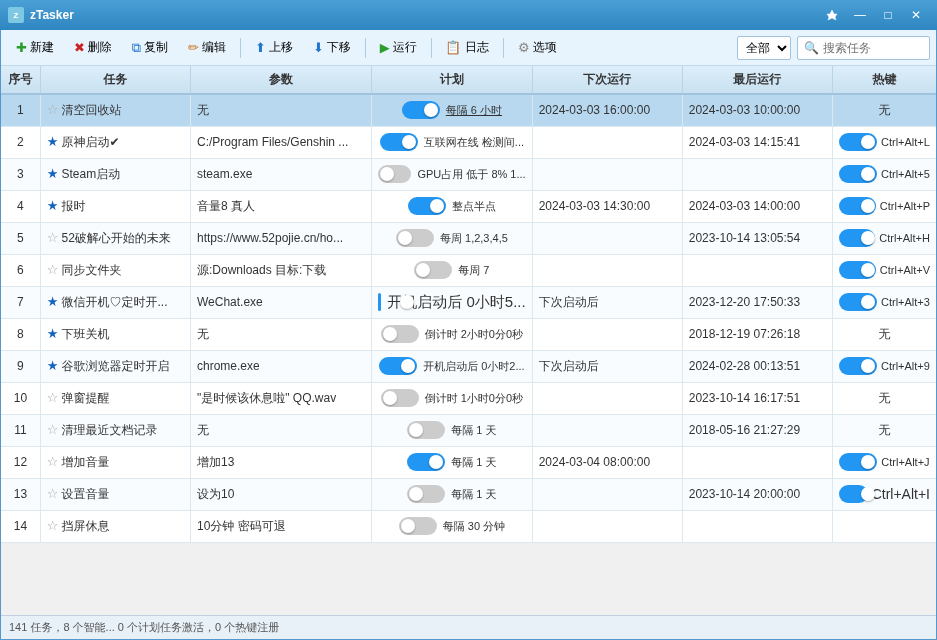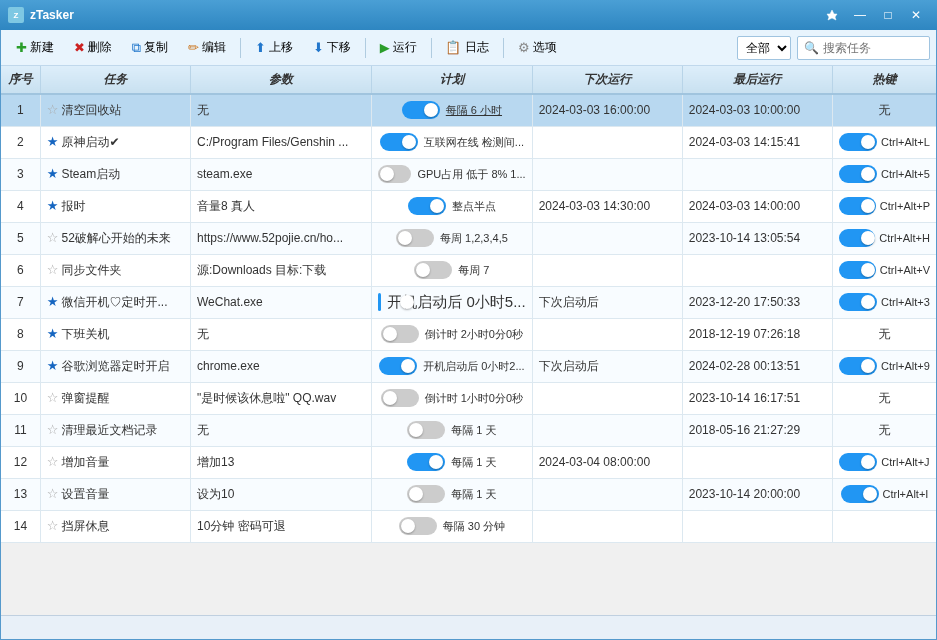--- a/index.html
+++ b/index.html
@@ -134,21 +134,20 @@
       border-right: 1px solid #b8d4e8;
       padding: 4px 6px;
       text-align: center;
       font-weight: bold;
       font-size: 12px;
       color: #333;
       position: sticky;
       top: 0;
       z-index: 10;
       height: 28px;
-      font-style: italic;
     }
     thead th:last-child { border-right: none; }
     tbody tr {
       border-bottom: 1px solid #dce8f0;
     }
     tbody tr:nth-child(odd) { background: #f8fcff; }
     tbody tr:nth-child(even) { background: #ffffff; }
     tbody tr.selected { background: #b8d8f0; }
     td {
       padding: 3px 6px;
@@ -592,21 +591,21 @@
                 <span style="font-size: 11px;">每隔 1 天</span>
               </div>
             </td>
             <td class="col-next"></td>
             <td class="col-last">2023-10-14 20:00:00</td>
             <td class="col-hotkey">
               <div class="hotkey-cell">
                 <div class="toggle on">
                   <div class="toggle-knob"></div>
                 </div>
-                <span style="font-size: 11px;">Ctrl+Alt+I</span>
+                <span style="font-size: 14px;">Ctrl+Alt+I</span>
               </div>
             </td>
           </tr>
           <tr>
             <td class="col-no">14</td>
             <td class="col-task"><span class="star star-empty">☆</span><span>挡屏休息</span></td>
             <td class="col-param">10分钟 密码可退</td>
             <td class="col-plan" style="text-align: left;">
               <div class="cell-plan">
                 <div class="toggle off">
@@ -617,14 +616,15 @@
             </td>
             <td class="col-next"></td>
             <td class="col-last"></td>
             <td class="col-hotkey" style="text-align: center;"></td>
           </tr>
         </tbody>
     </table>
   </div>
 
   <div class="status-bar">
+    <span>141 任务，8 个智能... 0 个计划任务激活，0 个热键注册</span>
   </div>
 </div>
 
 </body></html>

